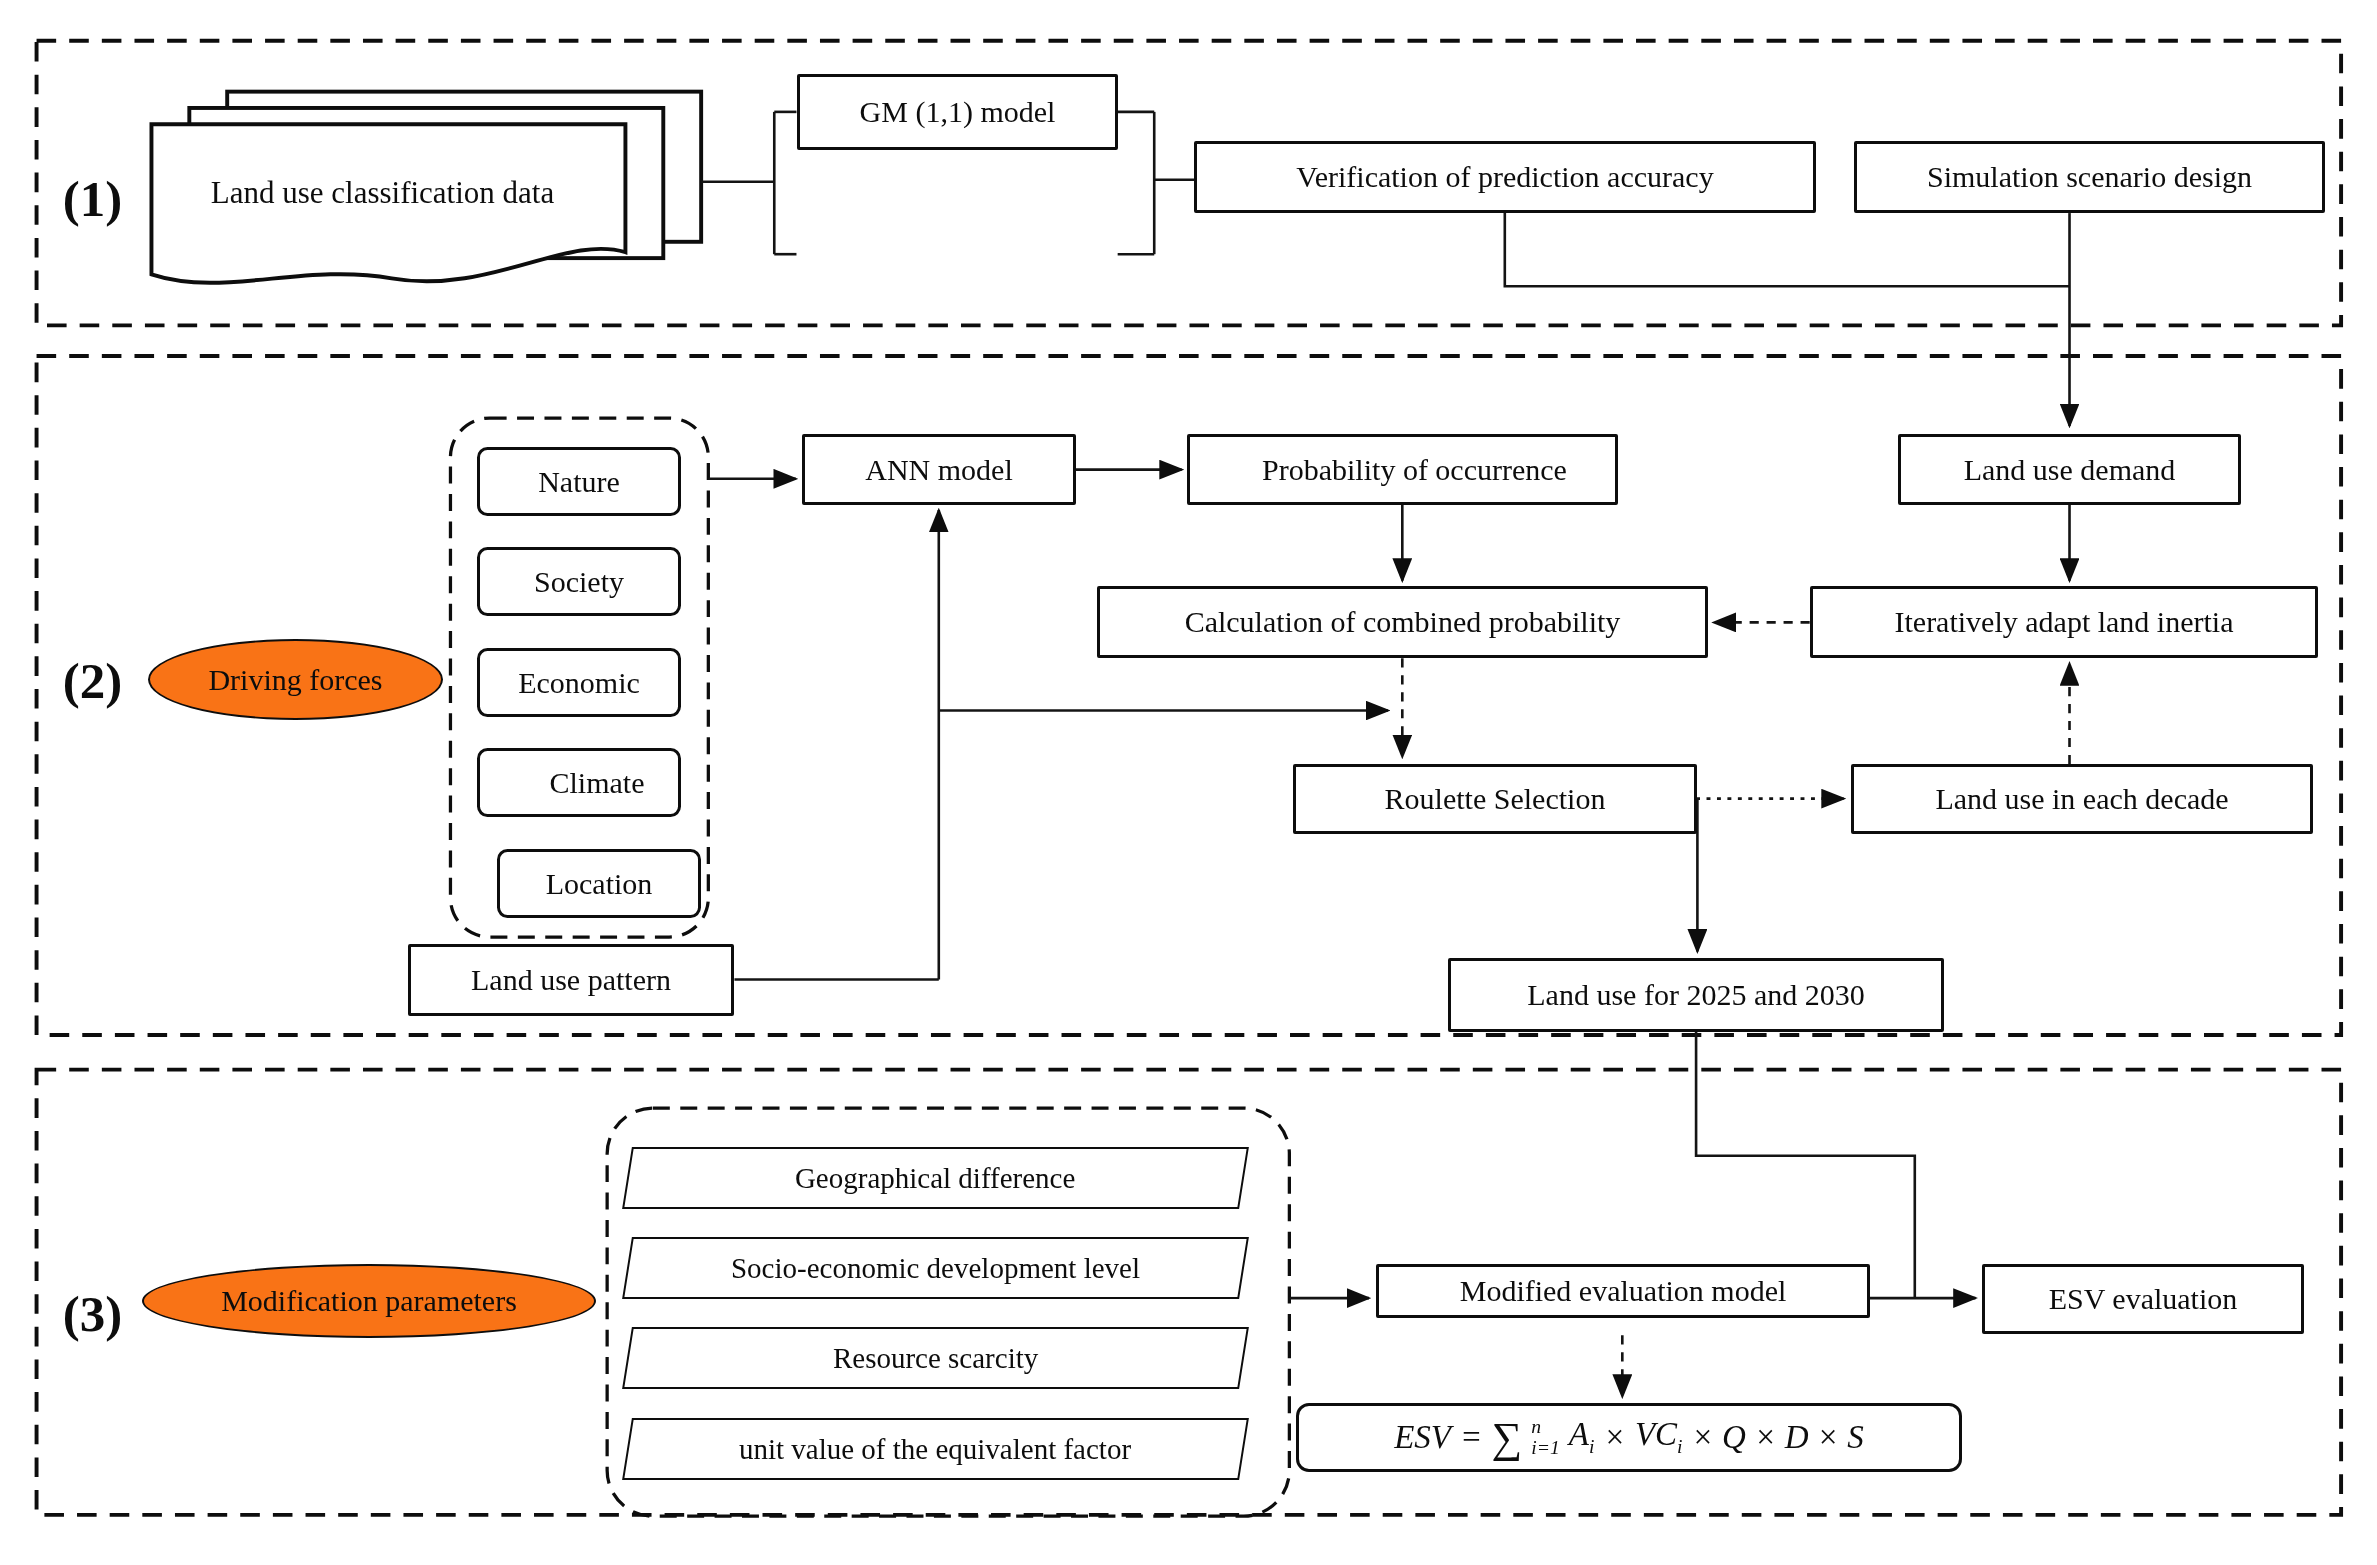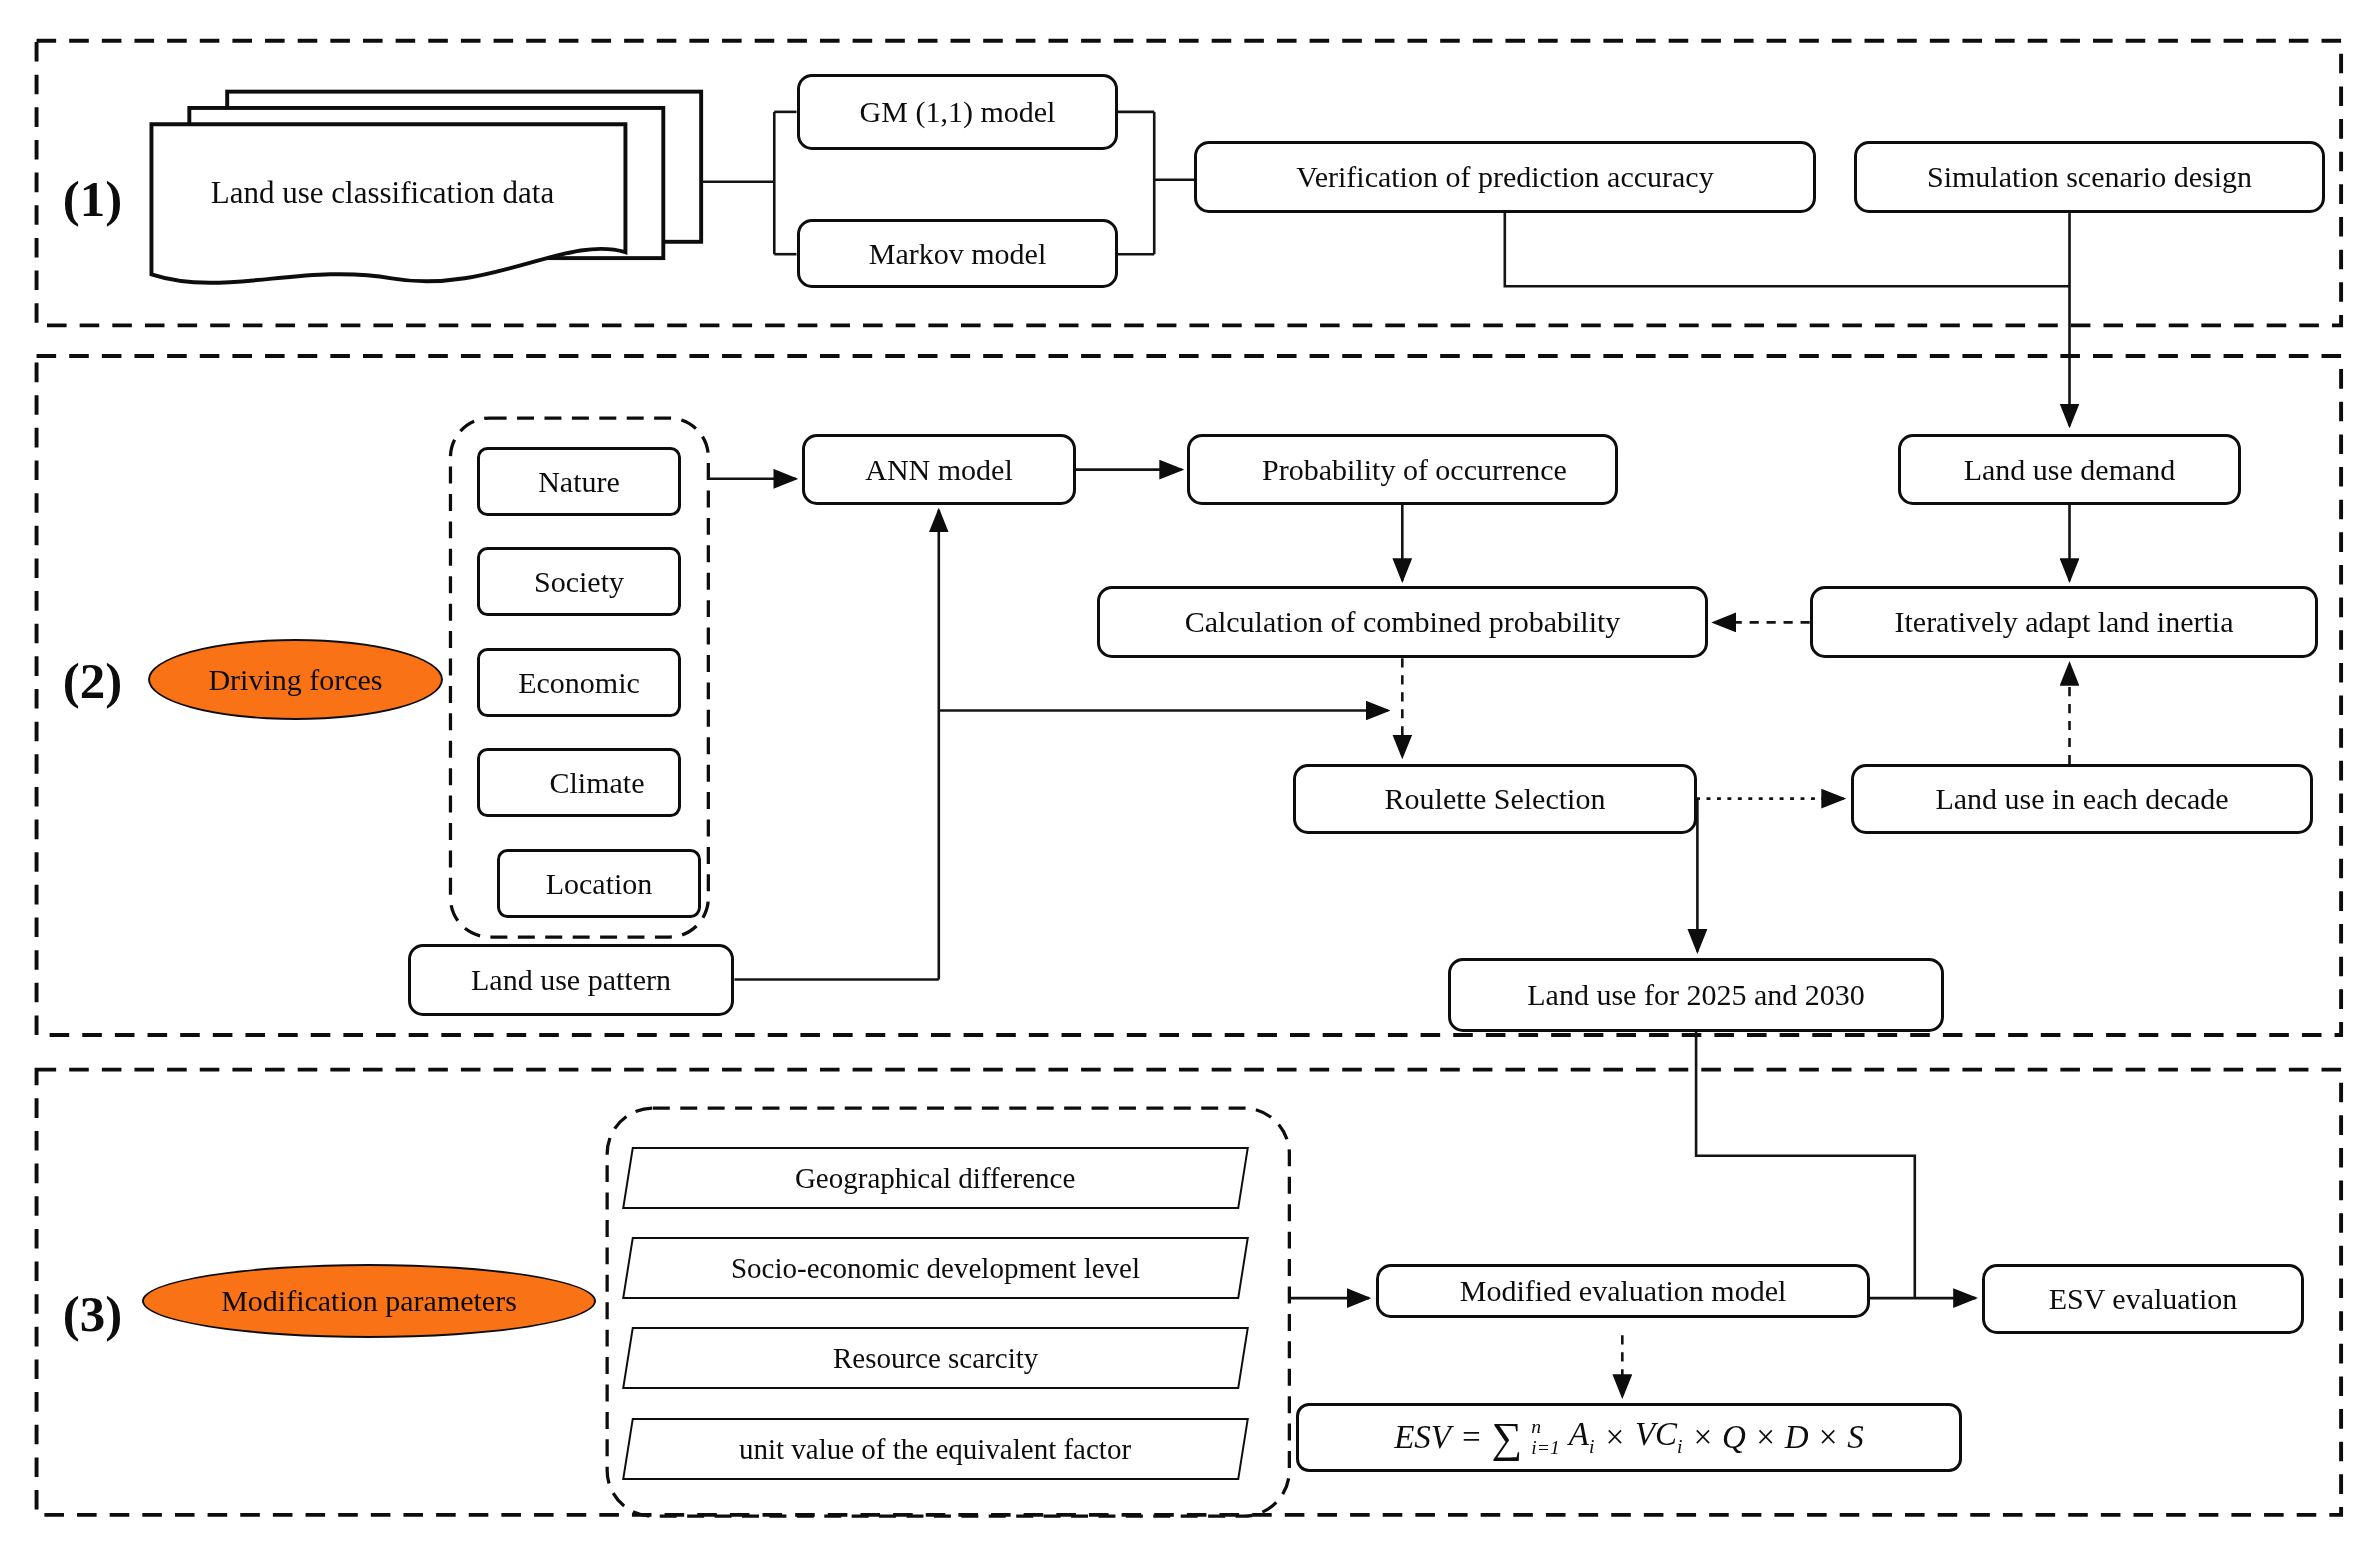--- a/index.html
+++ b/index.html
@@ -1,20 +1,20 @@
 <!DOCTYPE html>
 <html style="font-size:10.4px"><head>
 <meta charset="utf-8">
 <style>
   html,body{margin:0;padding:0;background:#ffffff;}
   #stage{position:relative;width:2377px;height:1566px;background:#ffffff;
          font-family:"Liberation Serif","DejaVu Serif",serif;color:#0d0d0d;}
   #wires{position:absolute;left:0;top:0;width:2377px;height:1566px;}
   .node{position:absolute;box-sizing:border-box;background:#ffffff;
-        border:3.3px solid #0d0d0d;border-radius:15px;
+        border:3.3px solid #0d0d0d;border-radius:2px;
         display:flex;align-items:center;justify-content:center;
         font-size:30px;line-height:1.05;text-align:center;white-space:nowrap;}
   .sq{border-radius:10.4px;}
   .ellipse{position:absolute;box-sizing:border-box;background:#f97316;
         border:2.6px solid #0d0d0d;border-radius:50%;
         display:flex;align-items:center;justify-content:center;
         font-size:30px;text-align:center;white-space:nowrap;}
   .seclabel{position:absolute;font-weight:bold;font-size:51px;
         display:flex;align-items:center;justify-content:center;}
   .para{position:absolute;box-sizing:border-box;background:#ffffff;
@@ -92,21 +92,20 @@
       <path d="M2485,2045 V2139" stroke-dasharray="14 12" marker-end="url(#arr)"></path>
     </g>
   </svg>
 
   <div class="seclabel" style="left:56px;top:167px;width:73px;height:63px;">(1)</div>
 
   <div class="doc-label" style="left:167px;top:170px;width:431px;height:46px;">Land use classification data</div>
 
   <div class="node" style="left:797px;top:74px;width:321px;height:76px;">GM (1,1) model</div>
 
-  <div class="node" style="left:797px;top:219px;width:321px;height:69px;">Markov model</div>
 
   <div class="node" style="left:1194px;top:141px;width:622px;height:72px;">Verification of prediction accuracy</div>
 
   <div class="node" style="left:1854px;top:141px;width:471px;height:72px;">Simulation scenario design</div>
 
   <div class="seclabel" style="left:56px;top:649px;width:73px;height:63px;">(2)</div>
 
   <div class="ellipse" style="left:148px;top:639px;width:295px;height:81px;">Driving forces</div>
 
   <div class="node sq" style="left:477px;top:447px;width:204px;height:69px;">Nature</div>

